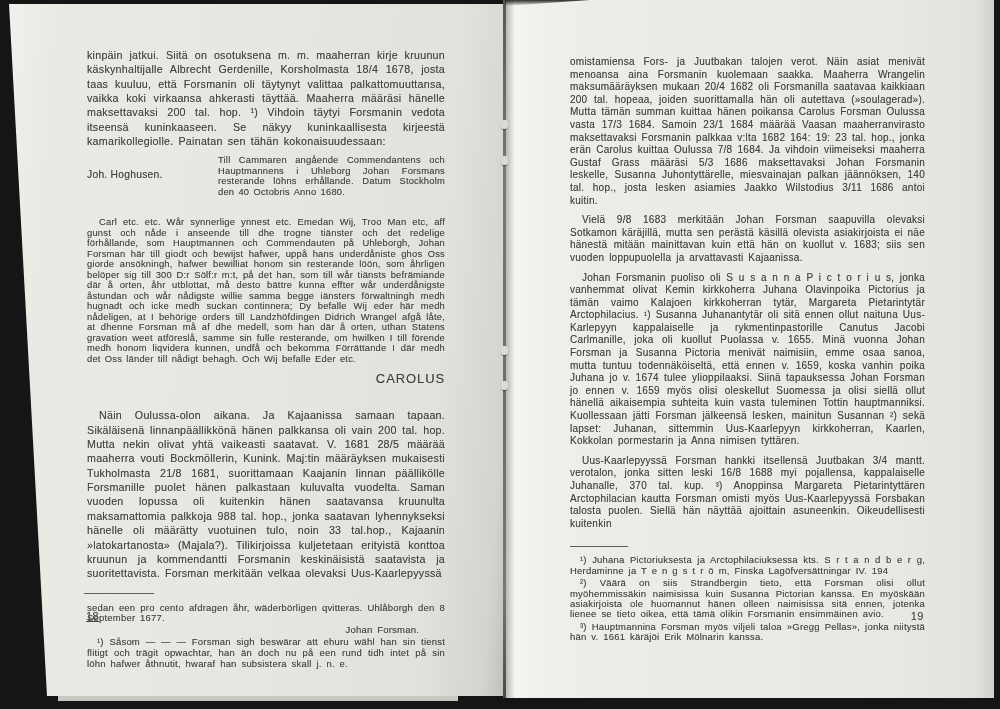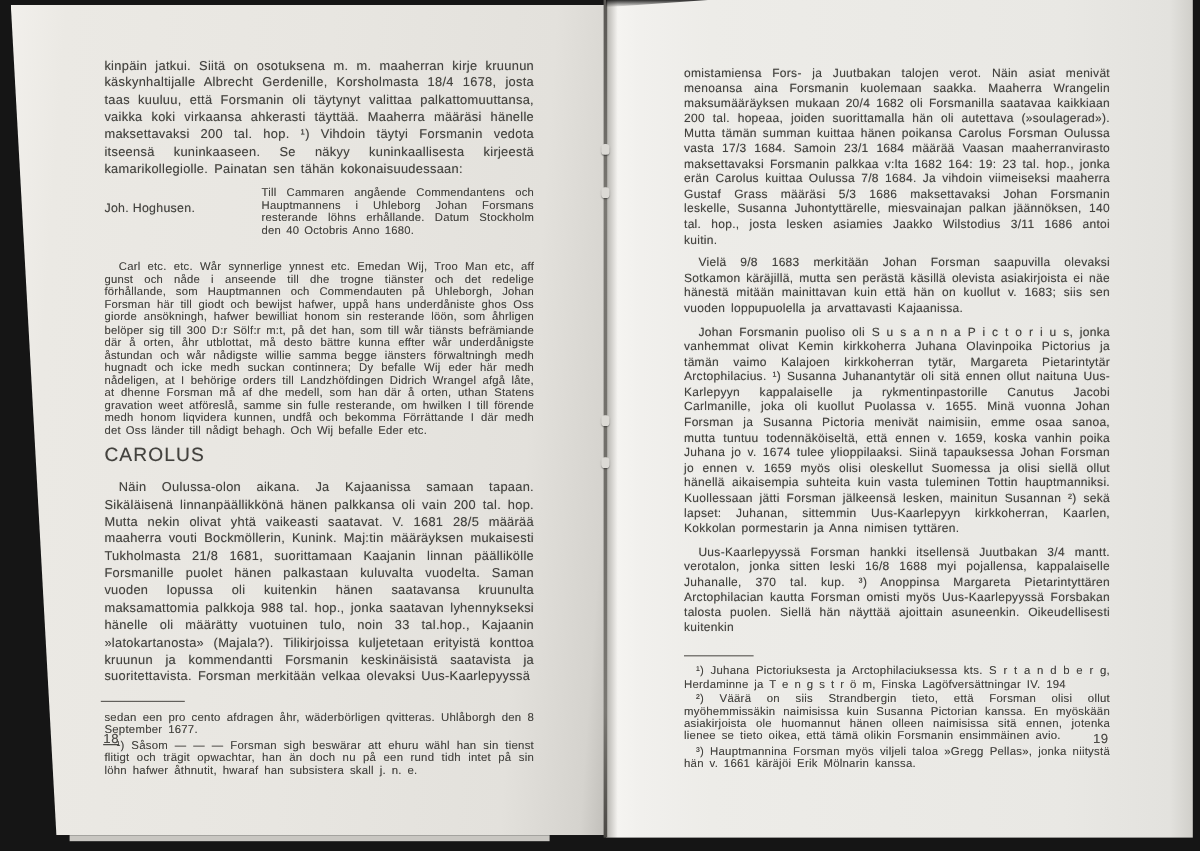--- a/index.html
+++ b/index.html
@@ -57,22 +57,22 @@
   }
   .small-text{
     font-size:9.4px;line-height:10.5px;text-align:justify;
     letter-spacing:.2px;word-spacing:1.4px;
     text-shadow:0 0 .5px rgba(67,66,62,.4);
     margin:0;
   }
   .letter-head{flex:1;}
   .letter-body{margin-top:20px;text-indent:12px;}
   .letter-signature{
-    text-align:left;font-size:16px;letter-spacing:.9px;
-    margin-top:7px;margin-bottom:10px;
+    text-align:right;font-size:13px;letter-spacing:.9px;
+    margin-top:7px;margin-bottom:22px;
     text-shadow:0 0 .6px rgba(67,66,62,.45);
   }
   .footsep{
     border:0;border-top:1px solid #615f5b;height:0;
     margin:12px 0 9px -3px;width:70px;
   }
   .content-right .footsep{margin:16px 0 8px 0;width:58px;}
   .foot-text{
     font-size:9.5px;line-height:10.6px;text-align:justify;
     letter-spacing:.2px;word-spacing:2px;
@@ -111,20 +111,21 @@
     <p class="small-text letter-head">Till Cammaren angående Commendantens och Hauptmannens i Uhleborg Johan Forsmans resterande löhns erhållande. Datum Stockholm den 40 Octobris Anno 1680.</p>
   </div>
 
   <p class="small-text letter-body">Carl etc. etc. Wår synnerlige ynnest etc. Emedan Wij, Troo Man etc, aff gunst och nåde i anseende till dhe trogne tiänster och det redelige förhållande, som Hauptmannen och Commendauten på Uhleborgh, Johan Forsman här till giodt och bewijst hafwer, uppå hans underdåniste ghos Oss giorde ansökningh, hafwer bewilliat honom sin resterande löön, som åhrligen belöper sig till 300 D:r Sölf:r m:t, på det han, som till wår tiänsts befrämiande där å orten, åhr utblottat, må desto bättre kunna effter wår underdånigste åstundan och wår nådigste willie samma begge iänsters förwaltningh medh hugnadt och icke medh suckan continnera; Dy befalle Wij eder här medh nådeligen, at I behörige orders till Landzhöfdingen Didrich Wrangel afgå låte, at dhenne Forsman må af dhe medell, som han där å orten, uthan Statens gravation weet atföreslå, samme sin fulle resterande, om hwilken I till förende medh honom liqvidera kunnen, undfå och bekomma Förrättande I där medh det Oss länder till nådigt behagh. Och Wij befalle Eder etc.</p>
   <div class="letter-signature">CAROLUS</div>
 
   <p class="body-text indent">Näin Oulussa-olon aikana. Ja Kajaanissa samaan tapaan. Sikäläisenä linnanpäällikkönä hänen palkkansa oli vain 200 tal. hop. Mutta nekin olivat yhtä vaikeasti saatavat. V. 1681 28/5 määrää maaherra vouti Bockmöllerin, Kunink. Maj:tin määräyksen mukaisesti Tukholmasta 21/8 1681, suorittamaan Kaajanin linnan päällikölle Forsmanille puolet hänen palkastaan kuluvalta vuodelta. Saman vuoden lopussa oli kuitenkin hänen saatavansa kruunulta maksamattomia palkkoja 988 tal. hop., jonka saatavan lyhennykseksi hänelle oli määrätty vuotuinen tulo, noin 33 tal.hop., Kajaanin »latokartanosta» (Majala?). Tilikirjoissa kuljetetaan erityistä konttoa kruunun ja kommendantti Forsmanin keskinäisistä saatavista ja suoritettavista. Forsman merkitään velkaa olevaksi Uus-Kaarlepyyssä</p>
 
   <hr class="footsep">
   <p class="foot-text">sedan een pro cento afdragen åhr, wäderbörligen qvitteras. Uhlåborgh den 8 September 1677.</p>
+  <p class="foot-text foot-sig">Johan Forsman.</p>
   <p class="foot-text foot-note">¹) Såsom — — — Forsman sigh beswärar att ehuru wähl han sin tienst flitigt och trägit opwachtar, han än doch nu på een rund tidh intet på sin löhn hafwer åthnutit, hwaraf han subsistera skall j. n. e.</p>
 </div>
 
 <div class="content content-right">
   <p class="body-text">omistamiensa Fors- ja Juutbakan talojen verot. Näin asiat menivät menoansa aina Forsmanin kuolemaan saakka. Maaherra Wrangelin maksumääräyksen mukaan 20/4 1682 oli Forsmanilla saatavaa kaikkiaan 200 tal. hopeaa, joiden suorittamalla hän oli autettava (»soulagerad»). Mutta tämän summan kuittaa hänen poikansa Carolus Forsman Oulussa vasta 17/3 1684. Samoin 23/1 1684 määrää Vaasan maaherranvirasto maksettavaksi Forsmanin palkkaa v:lta 1682 164: 19: 23 tal. hop., jonka erän Carolus kuittaa Oulussa 7/8 1684. Ja vihdoin viimeiseksi maaherra Gustaf Grass määräsi 5/3 1686 maksettavaksi Johan Forsmanin leskelle, Susanna Juhontyttärelle, miesvainajan palkan jäännöksen, 140 tal. hop., josta lesken asiamies Jaakko Wilstodius 3/11 1686 antoi kuitin.</p>
   <p class="body-text indent para-gap">Vielä 9/8 1683 merkitään Johan Forsman saapuvilla olevaksi Sotkamon käräjillä, mutta sen perästä käsillä olevista asiakirjoista ei näe hänestä mitään mainittavan kuin että hän on kuollut v. 1683; siis sen vuoden loppupuolella ja arvattavasti Kajaanissa.</p>
   <p class="body-text indent para-gap">Johan Forsmanin puoliso oli S u s a n n a  P i c t o r i u s, jonka vanhemmat olivat Kemin kirkkoherra Juhana Olavinpoika Pictorius ja tämän vaimo Kalajoen kirkkoherran tytär, Margareta Pietarintytär Arctophilacius. ¹) Susanna Juhanantytär oli sitä ennen ollut naituna Uus-Karlepyyn kappalaiselle ja rykmentinpastorille Canutus Jacobi Carlmanille, joka oli kuollut Puolassa v. 1655. Minä vuonna Johan Forsman ja Susanna Pictoria menivät naimisiin, emme osaa sanoa, mutta tuntuu todennäköiseltä, että ennen v. 1659, koska vanhin poika Juhana jo v. 1674 tulee ylioppilaaksi. Siinä tapauksessa Johan Forsman jo ennen v. 1659 myös olisi oleskellut Suomessa ja olisi siellä ollut hänellä aikaisempia suhteita kuin vasta tuleminen Tottin hauptmanniksi. Kuollessaan jätti Forsman jälkeensä lesken, mainitun Susannan ²) sekä lapset: Juhanan, sittemmin Uus-Kaarlepyyn kirkkoherran, Kaarlen, Kokkolan pormestarin ja Anna nimisen tyttären.</p>
   <p class="body-text indent para-gap">Uus-Kaarlepyyssä Forsman hankki itsellensä Juutbakan 3/4 mantt. verotalon, jonka sitten leski 16/8 1688 myi pojallensa, kappalaiselle Juhanalle, 370 tal. kup. ³) Anoppinsa Margareta Pietarintyttären Arctophilacian kautta Forsman omisti myös Uus-Kaarlepyyssä Forsbakan talosta puolen. Siellä hän näyttää ajoittain asuneenkin. Oikeudellisesti kuitenkin</p>
 
   <hr class="footsep">

